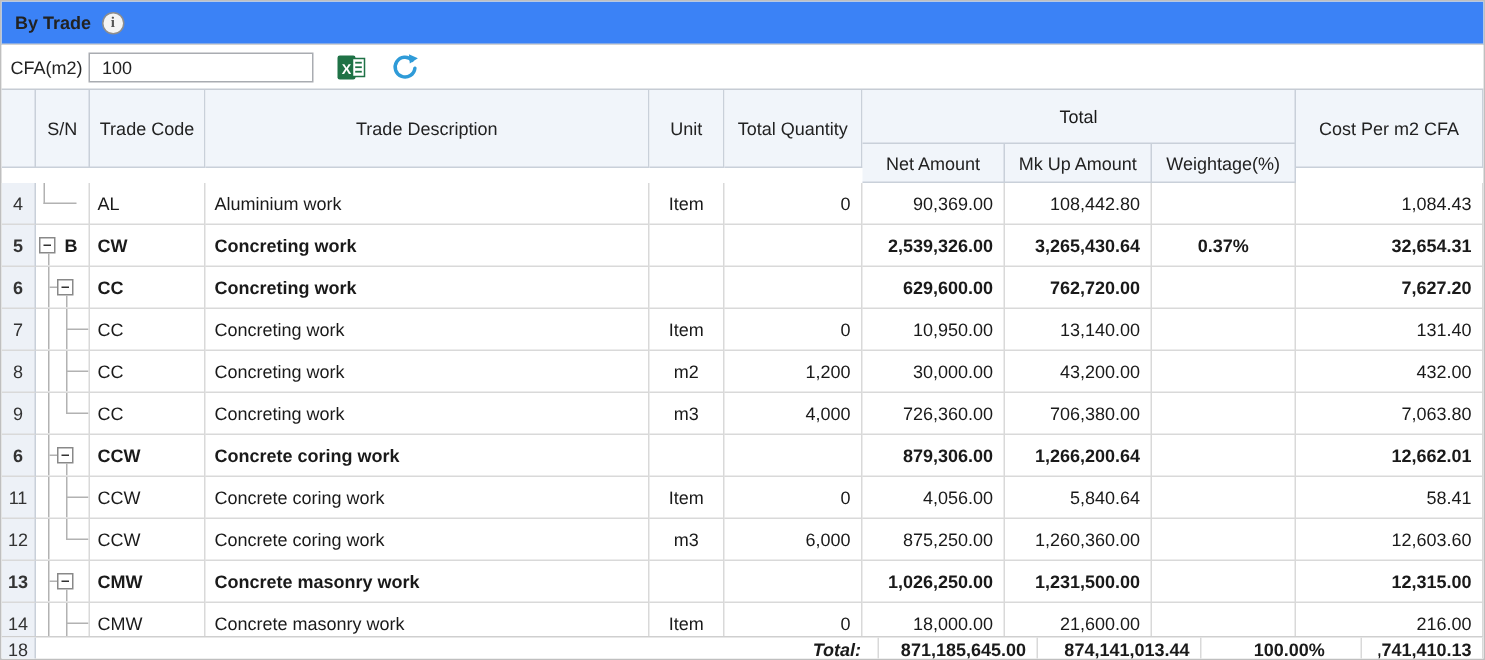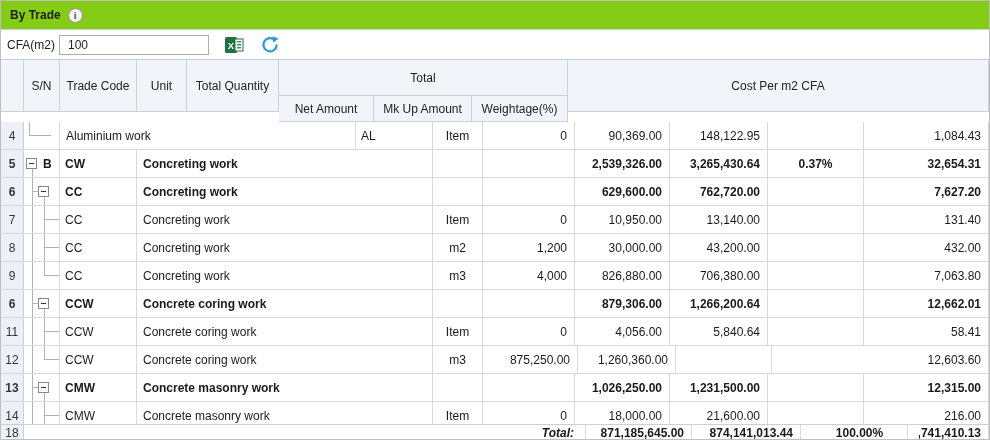--- a/index.html
+++ b/index.html
@@ -2,21 +2,21 @@
 <html><head>
 <meta charset="utf-8">
 <style>
   * { margin:0; padding:0; box-sizing:border-box; }
   html,body { background:#fff; }
   body { font-family:"Liberation Sans","DejaVu Sans",sans-serif; font-size:12px; color:#1a1a1a; }
 
   .panel { width:990px; height:440px; border:1px solid #bfbfbf; background:#fff; overflow:hidden; position:relative; }
 
   
-  .titlebar { height:29px; background:#84cc16; border-bottom:1px solid #d2d2d2; display:flex; align-items:center; padding-left:9px; gap:7px; }
+  .titlebar { height:29px; background:#3b82f6; border-bottom:1px solid #d2d2d2; display:flex; align-items:center; padding-left:9px; gap:7px; }
   .titlebar .title { font-weight:bold; color:#222; }
   .info-icon { width:15px; height:15px; border:1px solid #8d8d8d; border-radius:50%; color:#555; display:inline-flex; align-items:center; justify-content:center; font-family:"Liberation Serif",serif; font-size:10px; font-weight:bold; background:#f4f4f4; }
 
   
   .toolbar { height:29px; background:#fff; display:flex; align-items:center; padding-left:6px; }
   .toolbar .lbl { margin-right:4px; color:#222; }
   .cfa-input { width:150px; height:20px; border:1px solid #a9acb1; padding:1px 8px; font-size:12px; font-family:"Liberation Sans",sans-serif; color:#222; }
   .tb-btn { width:22px; height:22px; border:none; background:transparent; display:flex; align-items:center; justify-content:center; cursor:pointer; margin-left:14px; padding:0; }
 
   
@@ -96,46 +96,47 @@
         <path d="M 14.8 5.2 A 6.6 6.6 0 1 0 16.6 10.5" fill="none" stroke="#2f9bd8" stroke-width="2.3" stroke-linecap="round"></path>
         <polygon points="12.6,1.2 18.6,3.8 13.2,7.4" fill="#2f9bd8"></polygon>
       </svg>
     </button>
   </div>
 
   <div class="thead">
     <div class="th c-num"></div>
     <div class="th c-sn">S/N</div>
     <div class="th c-code">Trade Code</div>
+    <div class="th c-desc">Trade Description</div>
     <div class="th c-unit">Unit</div>
     <div class="th c-qty">Total Quantity</div>
     <div class="th-group">
       <div class="th-group-top">Total</div>
       <div class="th-group-bottom">
         <div class="th c-net">Net Amount</div>
         <div class="th c-mkup">Mk Up Amount</div>
         <div class="th c-wt">Weightage(%)</div>
       </div>
     </div>
     <div class="th c-cost">Cost Per m2 CFA</div>
   </div>
 
   <div class="tbody" id="tbody">
       <div class="tr">
       <div class="td c-num">4</div>
       <div class="td c-sn">
           <div class="tl" style="width: 1px; left: 5px; top: 0px; height: 14px;"></div>
           <div class="tl" style="height: 1px; left: 5px; top: 13px; width: 22px;"></div>
         </div>
+      <div class="td c-code">AL</div>
       <div class="td c-desc">Aluminium work</div>
-      <div class="td c-code">AL</div>
       <div class="td c-unit">Item</div>
       <div class="td c-qty num">0</div>
       <div class="td c-net num">90,369.00</div>
-      <div class="td c-mkup num">148,122.95</div>
+      <div class="td c-mkup num">108,442.80</div>
       <div class="td c-wt ctr"></div>
       <div class="td c-cost num">1,084.43</div>
     </div>
       <div class="tr group">
       <div class="td c-num">5</div>
       <div class="td c-sn">
           <div class="tl" style="width: 1px; left: 8px; top: 19px; bottom: 0px;"></div>
           <div class="expander" style="left: 2px;">
             <div class="minus"></div>
           </div>
@@ -205,21 +206,21 @@
       <div class="td c-num">9</div>
       <div class="td c-sn">
           <div class="tl" style="width: 1px; left: 8px; top: 0px; bottom: 0px;"></div>
           <div class="tl" style="width: 1px; left: 20px; top: 0px; height: 14px;"></div>
           <div class="tl" style="height: 1px; left: 20px; top: 13px; width: 15px;"></div>
         </div>
       <div class="td c-code">CC</div>
       <div class="td c-desc">Concreting work</div>
       <div class="td c-unit">m3</div>
       <div class="td c-qty num">4,000</div>
-      <div class="td c-net num">826,880.00</div>
+      <div class="td c-net num">726,360.00</div>
       <div class="td c-mkup num">706,380.00</div>
       <div class="td c-wt ctr"></div>
       <div class="td c-cost num">7,063.80</div>
     </div>
       <div class="tr group">
       <div class="td c-num">6</div>
       <div class="td c-sn">
           <div class="tl" style="width: 1px; left: 8px; top: 0px; bottom: 0px;"></div>
           <div class="tl" style="width: 1px; left: 20px; top: 19px; bottom: 0px;"></div>
           <div class="tl" style="height: 1px; left: 9px; top: 13px; width: 5px;"></div>
@@ -255,20 +256,21 @@
       <div class="tr">
       <div class="td c-num">12</div>
       <div class="td c-sn">
           <div class="tl" style="width: 1px; left: 8px; top: 0px; bottom: 0px;"></div>
           <div class="tl" style="width: 1px; left: 20px; top: 0px; height: 14px;"></div>
           <div class="tl" style="height: 1px; left: 20px; top: 13px; width: 15px;"></div>
         </div>
       <div class="td c-code">CCW</div>
       <div class="td c-desc">Concrete coring work</div>
       <div class="td c-unit">m3</div>
+      <div class="td c-qty num">6,000</div>
       <div class="td c-net num">875,250.00</div>
       <div class="td c-mkup num">1,260,360.00</div>
       <div class="td c-wt ctr"></div>
       <div class="td c-cost num">12,603.60</div>
     </div>
       <div class="tr group">
       <div class="td c-num">13</div>
       <div class="td c-sn">
           <div class="tl" style="width: 1px; left: 8px; top: 0px; bottom: 0px;"></div>
           <div class="tl" style="width: 1px; left: 20px; top: 19px; bottom: 0px;"></div>

